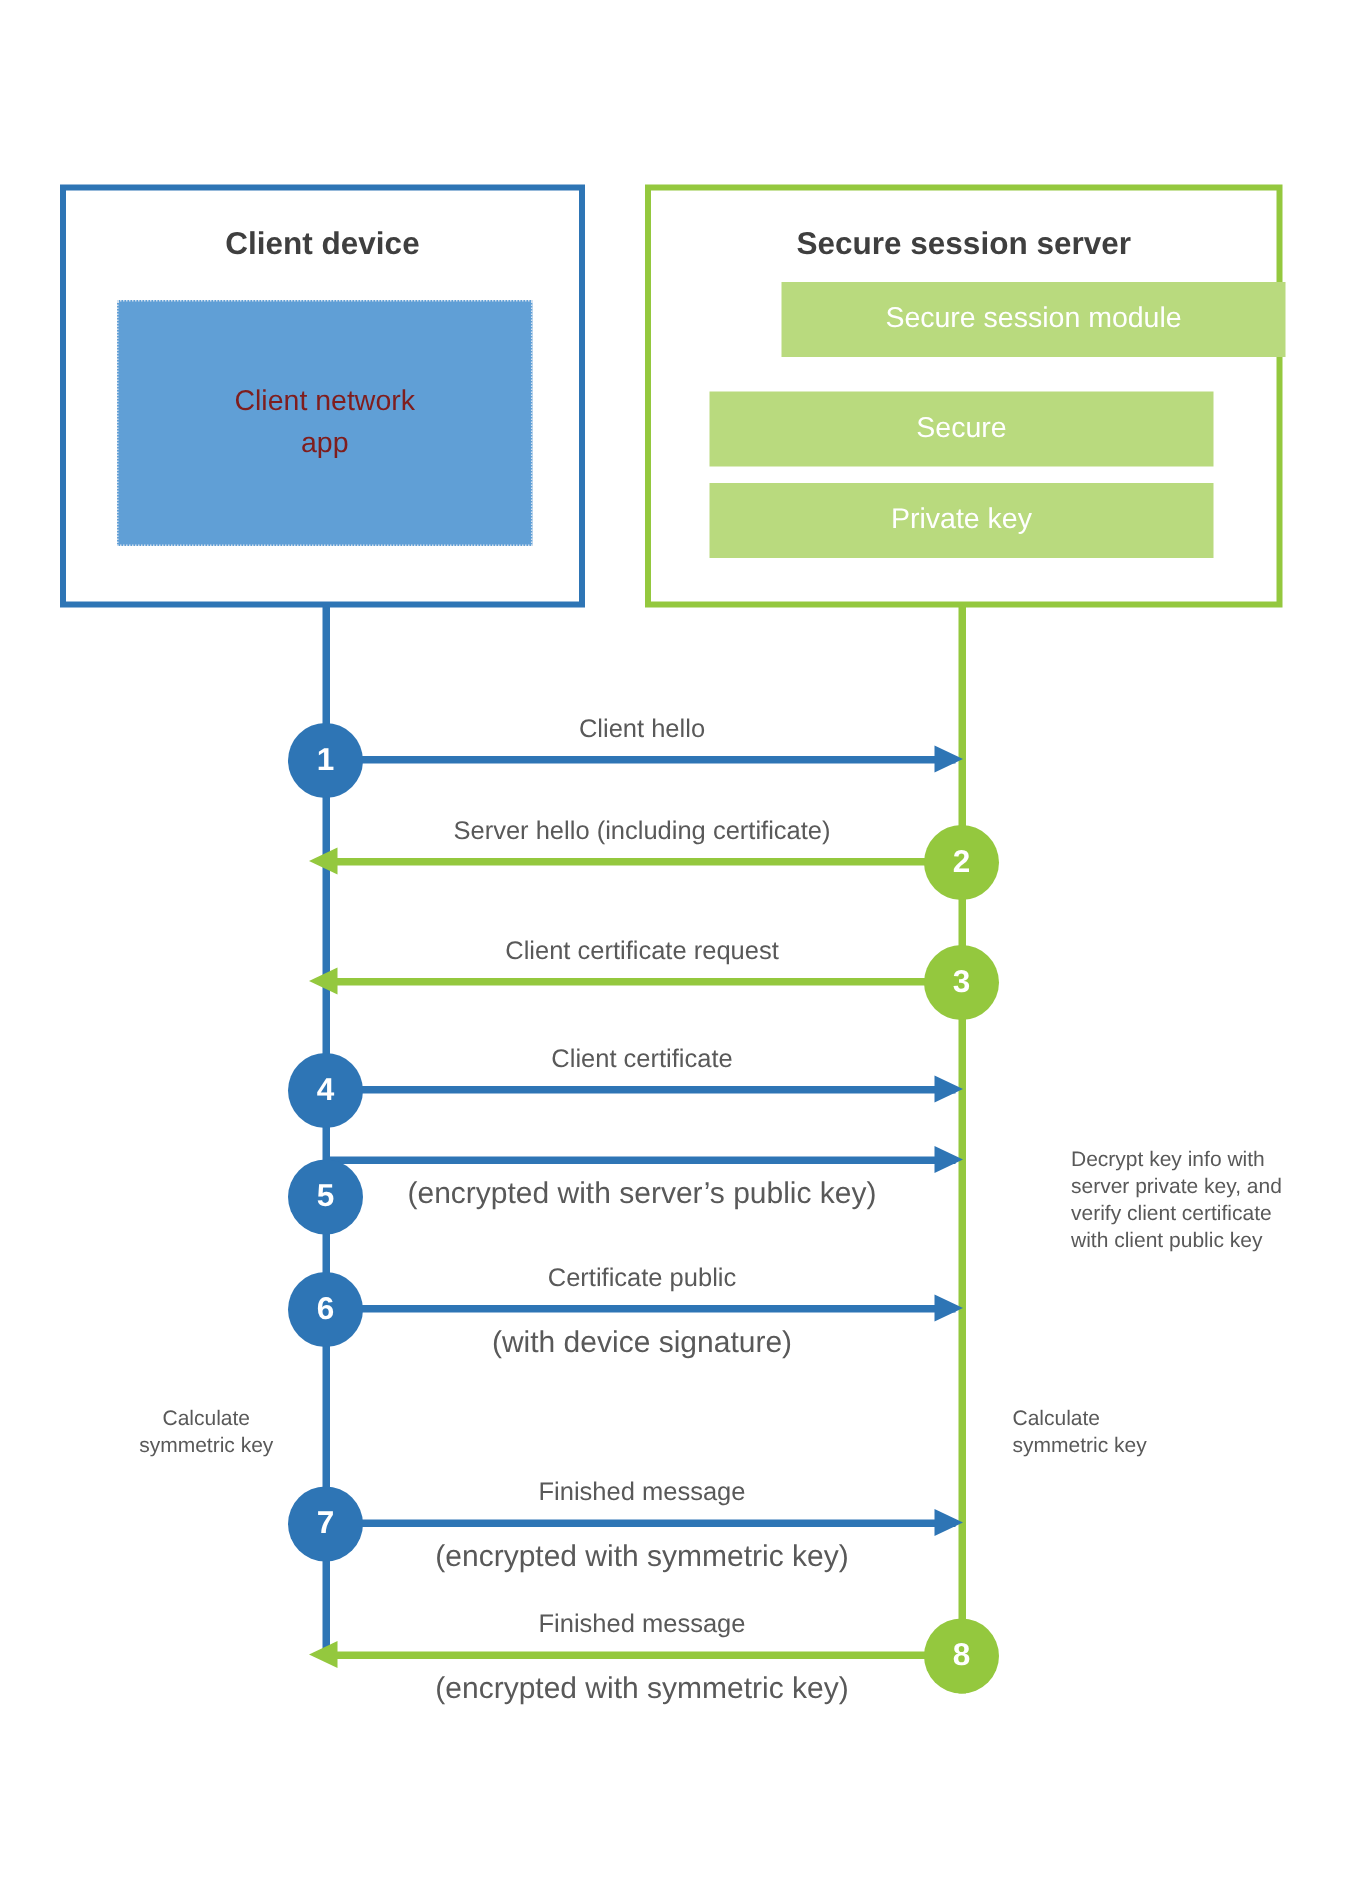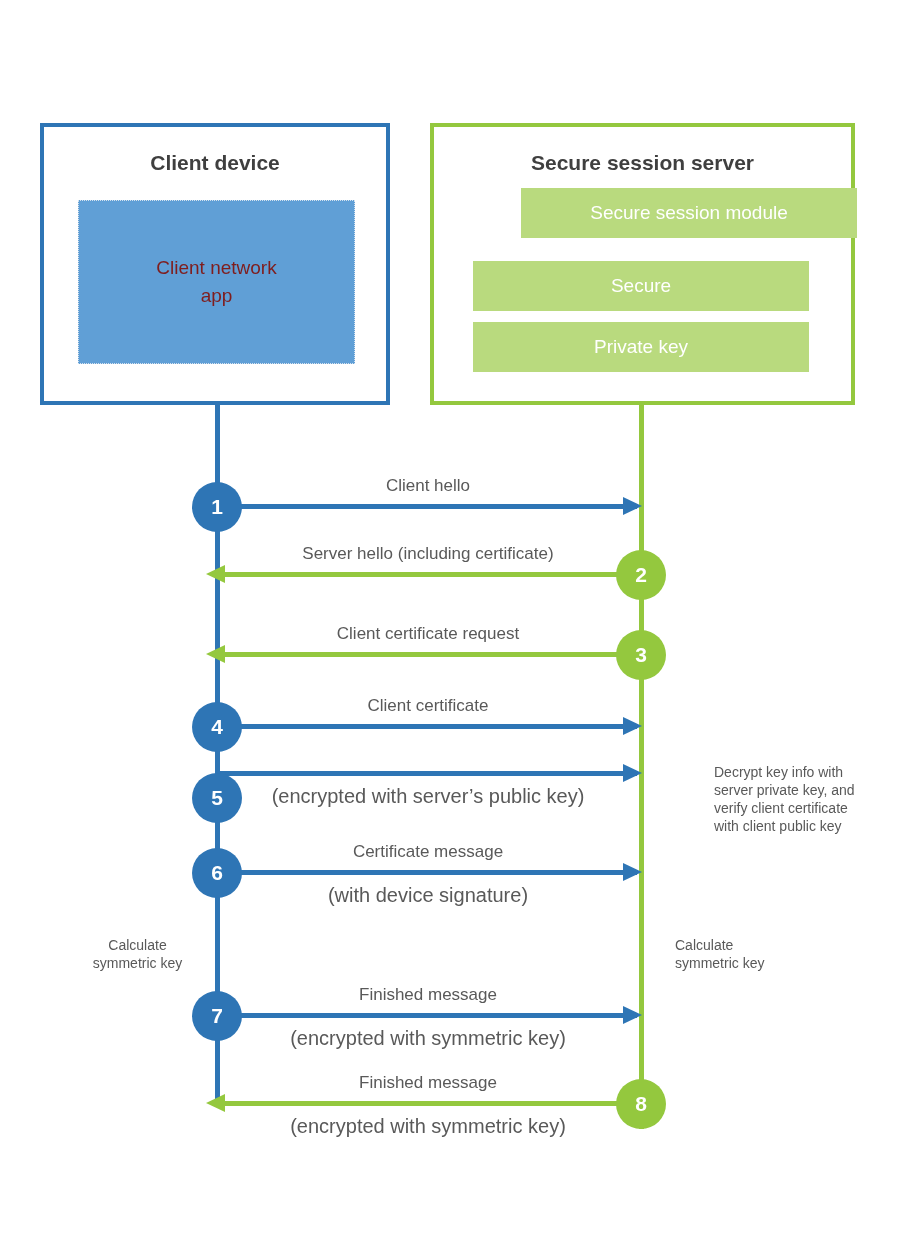--- a/index.html
+++ b/index.html
@@ -128,21 +128,21 @@
         <span class="arrowhead"></span>
       </div>
   </div>
   <div class="msg blue dir-right m5">
     <div class="msg-line">
         <span class="arrowhead"></span>
       </div>
     <div class="msg-sub">(encrypted with server’s public key)</div>
   </div>
   <div class="msg blue dir-right m6">
-    <div class="msg-label">Certificate message</div>
+    <div class="msg-label">Certificate public</div>
     <div class="msg-line">
         <span class="arrowhead"></span>
       </div>
     <div class="msg-sub">(with device signature)</div>
   </div>
   <div class="msg blue dir-right m7">
     <div class="msg-label">Finished message</div>
     <div class="msg-line">
         <span class="arrowhead"></span>
       </div>

